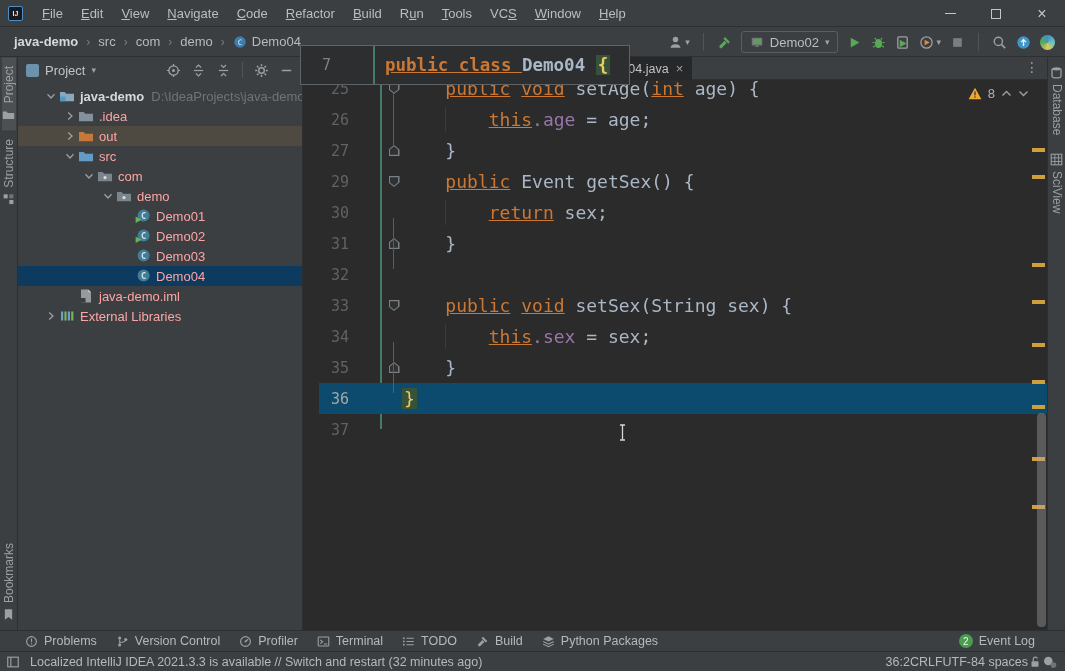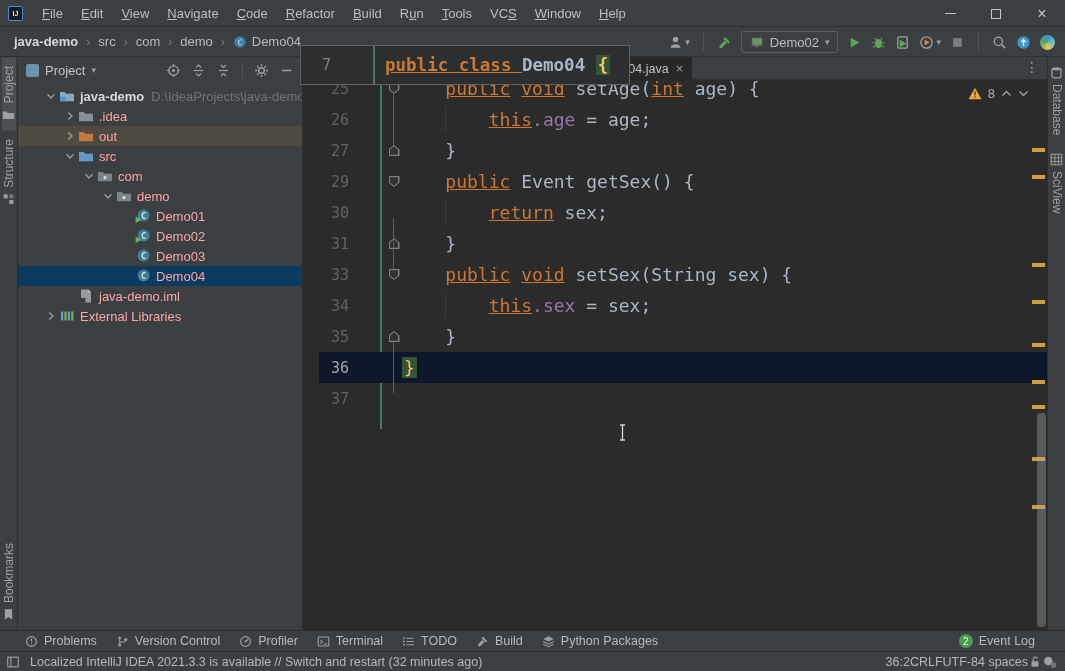--- a/index.html
+++ b/index.html
@@ -75,21 +75,21 @@
   .tabbar { position:absolute; top:0; left:0; right:0; height:23px; background:#3c3f41;
     border-bottom:1px solid #2d2f30; z-index:5; }
   .etab { position:absolute; left:283px; top:0; height:23px; display:flex; align-items:center; gap:7px;
     padding:0 9px; font-size:12.5px; color:#c0c2c4; background:#27282a; }
   .etab .x { color:#9ba1a6; font-size:13px; }
   .tab-ellipsis { position:absolute; right:8px; top:2px; color:#9ba1a6; font-size:14px; z-index:6; }
 
   .codewrap { position:absolute; left:16px; top:16px; right:0; z-index:1;
     font-family:"DejaVu Sans Mono","Liberation Mono",monospace; font-size:18px; }
   .row { height:31px; display:flex; align-items:center; position:relative; }
-  .row.cur { background:#0f172a; }
+  .row.cur { background:#0c4a6e; }
   .lnum { width:30px; text-align:right; font-size:15px; color:#606366; flex:none; }
   .row.cur .lnum { color:#a6a8aa; }
   .foldcol { width:16px; margin-left:37px; flex:none; display:flex; justify-content:center; }
   .codetxt { white-space:pre; color:#a9b7c6; }
   .seg-k { color:#cc7832;text-decoration:underline; }
   .seg-p { color:#a9b7c6; }
   .seg-f { color:#9876aa; }
   .seg-y { color:#eccb64; background:#365239; padding:0 2px; }
   .guide { position:absolute; left:126px; top:3px; bottom:3px; width:1px; background:#3a3d3f; }
   .fold { position:relative; width:11px; height:11px; }
@@ -557,20 +557,25 @@
           <span class="lnum">31</span>
           <span class="foldcol">
             <span class="fold end">
               <span class="o"></span>
               <span class="i"></span>
             </span>
           </span>
           <span class="codetxt"><span class="seg-p">    }</span></span>
         </div>
         <div class="row">
+          <span class="lnum">32</span>
+          <span class="foldcol"></span>
+          <span class="codetxt"></span>
+        </div>
+        <div class="row">
           <span class="lnum">33</span>
           <span class="foldcol">
             <span class="fold start">
               <span class="o"></span>
               <span class="i"></span>
             </span>
           </span>
           <span class="codetxt"><span class="seg-p">    </span><span class="seg-k">public</span><span class="seg-p"> </span><span class="seg-k">void</span><span class="seg-p"> setSex(String sex) {</span></span>
         </div>
         <div class="row">

